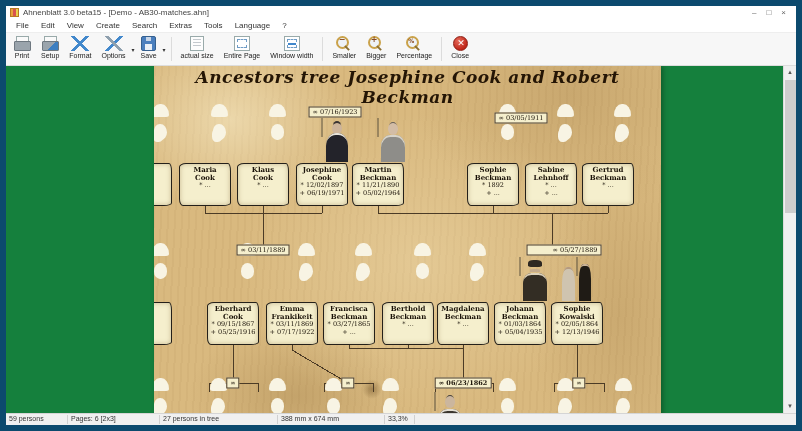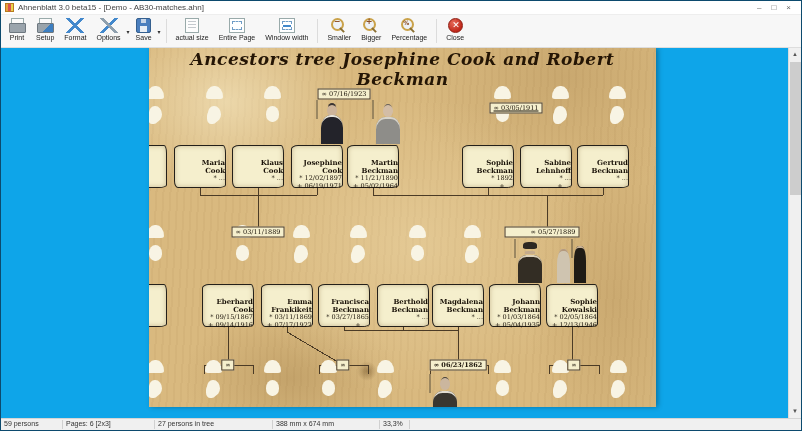--- a/index.html
+++ b/index.html
@@ -1,17 +1,17 @@
 <!DOCTYPE html>
 <html><head>
 <meta charset="utf-8">
 <style>
   html,body{margin:0;padding:0;background:#fff;}
   *{box-sizing:border-box;}
-  .window{width:802px;height:431px;border:1px solid #0c4a6e;position:relative;overflow:hidden;
+  .window{width:802px;height:431px;border:6px solid #0c4a6e;position:relative;overflow:hidden;
           font-family:"Liberation Sans",sans-serif;background:#fff;display:flex;flex-direction:column;}
   
   .titlebar{height:13px;background:#fff;display:flex;align-items:center;padding:0 2px;flex:0 0 auto;}
   .appicon{width:9px;height:9px;margin:0 4px 0 2px;border:1px solid #b87a20;
            background:linear-gradient(90deg,#e8a33d 33%,#d9534f 33% 66%,#e8d44d 66%);}
   .title-text{font-size:8px;color:#444;flex:1;white-space:nowrap;overflow:hidden;}
   .winbtns{display:flex;gap:10px;margin-right:8px;}
   .winbtn{font-size:8px;color:#666;line-height:11px;cursor:default;}
   
   .menubar{height:13px;display:flex;align-items:center;padding-left:4px;background:#fff;flex:0 0 auto;}
@@ -45,21 +45,21 @@
   .ic-zoom-out::before,.ic-zoom-in::before,.ic-zoom-percent::before{content:"";position:absolute;left:1px;top:0;width:9px;height:9px;
       border:2px solid #caa24a;border-radius:50%;background:#eef2f6;}
   .ic-zoom-out::after,.ic-zoom-in::after,.ic-zoom-percent::after{content:"";position:absolute;left:11px;top:9px;width:2px;height:6px;
       background:#8a6f32;transform:rotate(-45deg);}
   .ic-zoom-out b,.ic-zoom-in b{left:3.5px;top:-1px;font-size:8px;font-weight:bold;color:#8a4a20;}
   .ic-zoom-percent b{left:3px;top:1px;font-size:6px;font-weight:bold;color:#8a4a20;}
   .ic-close{width:15px;height:15px;margin:0 auto;border-radius:50%;border:1px solid #8e1d12;
       background:radial-gradient(circle at 35% 30%,#e66a5a,#c0271a 70%);}
   .ic-close b{color:#fff;font-size:9px;font-weight:bold;left:3.5px;top:0.5px;}
   
-  .content{position:relative;flex:1 1 auto;background:#0ea5e9;overflow:hidden;}
+  .content{position:relative;flex:1 1 auto;background:#15803d;overflow:hidden;}
   .page{position:absolute;left:148px;top:0;width:507px;height:359px;overflow:hidden;
         box-shadow:2px 0 5px rgba(0,0,0,.3);
         background-color:#d9b97f;
         background-image:
           radial-gradient(ellipse 200px 150px at 15% 15%,rgba(255,246,214,.5),transparent 60%),
           radial-gradient(ellipse 260px 200px at 82% 8%,rgba(118,80,30,.16),transparent 60%),
           radial-gradient(ellipse 300px 250px at 52% 55%,rgba(255,241,202,.28),transparent 60%),
           radial-gradient(ellipse 150px 300px at 92% 70%,rgba(128,90,38,.16),transparent 60%),
           radial-gradient(circle 14px at 43% 90%,rgba(92,62,22,.45),transparent 70%),
           radial-gradient(ellipse 180px 120px at 28% 92%,rgba(120,85,35,.22),transparent 60%),
@@ -89,22 +89,22 @@
   .ph-manhat::after{content:"";position:absolute;left:3px;top:15px;width:24px;height:28px;background:#332d24;border-radius:35% 35% 0 0;box-shadow:inset 0 3px 0 -1px #ddd2bb;}
   .ph-couple{background:linear-gradient(#5a5248,#463f36);}
   .ph-couple::before{content:"";position:absolute;left:2px;top:6px;width:12px;height:37px;background:#1f1b15;border-radius:40% 40% 0 0;box-shadow:inset 0 4px 0 -2px #c9b296;}
   .ph-couple::after{content:"";position:absolute;right:2px;top:9px;width:13px;height:34px;background:#cfc4b0;border-radius:45% 45% 0 0;box-shadow:inset 0 4px 0 -2px #b59a7e;}
   .ph-man2{background:linear-gradient(#b8b4ac,#a5a198);}
   .ph-man2::before{content:"";position:absolute;left:10px;top:3px;width:10px;height:12px;background:#cbb69e;border-radius:48%;box-shadow:0 -2px 0 -1px #4a443c;}
   .ph-man2::after{content:"";position:absolute;left:3px;top:16px;width:24px;height:27px;background:#3a362f;border-radius:40% 40% 0 0;box-shadow:inset 0 3px 0 -1px #e2ddd2;}
   .pbox{position:absolute;top:44px;left:0;width:52px;height:43px;background:#f5efcd;
         border:1px solid #24201a;border-radius:7px 3px 8px 4px/4px 8px 3px 7px;
         box-shadow:inset 0 0 5px rgba(120,90,40,.35);
-        font-family:"DejaVu Serif",serif;color:#1a1208;text-align:right;
-        padding-top:13px;line-height:8px;}
+        font-family:"DejaVu Serif",serif;color:#1a1208;text-align:center;
+        padding-top:2px;line-height:8px;}
   .pname{font-size:7px;font-weight:bold;display:block;}
   .pdate{font-size:6.5px;display:block;line-height:7.5px;}
   .mlabel{position:absolute;transform:translate(-50%,-50%);background:#f5efcd;border:1px solid #4a3a28;
         font-family:"DejaVu Serif",serif;font-size:6.5px;color:#1a1208;padding:1px 3px;
         white-space:nowrap;line-height:7px;z-index:3;}
   
   .vscroll{position:absolute;right:0;top:0;width:13px;height:100%;background:#f0f0f0;border-left:1px solid #dcdcdc;}
   .sb-btn{height:13px;text-align:center;font-size:6px;color:#555;line-height:13px;}
   .sb-btn.down{position:absolute;bottom:0;left:0;right:0;}
   .sb-thumb{position:absolute;top:14px;left:1px;width:11px;height:133px;background:#cdcdcd;}
@@ -121,20 +121,31 @@
   <div class="titlebar">
     <span class="appicon"></span>
     <span class="title-text">Ahnenblatt 3.0 beta15 - [Demo - AB30-matches.ahn]</span>
     <span class="winbtns">
       <span class="winbtn">–</span>
       <span class="winbtn">□</span>
       <span class="winbtn">×</span>
     </span>
   </div>
 
+  <div class="menubar" id="menubar">
+      <span class="menu-item">File</span>
+      <span class="menu-item">Edit</span>
+      <span class="menu-item">View</span>
+      <span class="menu-item">Create</span>
+      <span class="menu-item">Search</span>
+      <span class="menu-item">Extras</span>
+      <span class="menu-item">Tools</span>
+      <span class="menu-item">Language</span>
+      <span class="menu-item">?</span>
+    </div>
 
   <div class="toolbar" id="toolbar">
       <span class="tb-btn">
         <span class="ic ic-print"></span>
         <span class="tb-lbl">Print</span>
       </span>
       <span class="tb-btn">
         <span class="ic ic-setup"></span>
         <span class="tb-lbl">Setup</span>
       </span>
@@ -302,21 +313,21 @@
           <div class="person" style="left: -34px; top: 192px;">
             <span class="portrait"><span class="sil m"></span></span>
             <div class="pbox"></div>
           </div>
           <div class="person" style="left: 53px; top: 192px;">
             <span class="portrait"><span class="sil m"></span></span>
             <div class="pbox">
               <span class="pname">Eberhard</span>
               <span class="pname">Cook</span>
               <span class="pdate">* 09/15/1867</span>
-              <span class="pdate">+ 09/14/1916</span>
+              <span class="pdate">+ 05/25/1916</span>
             </div>
           </div>
           <div class="person" style="left: 112px; top: 192px;">
             <span class="portrait"><span class="sil f"></span></span>
             <div class="pbox">
               <span class="pname">Emma</span>
               <span class="pname">Frankikeit</span>
               <span class="pdate">* 03/11/1869</span>
               <span class="pdate">+ 07/17/1922</span>
             </div>
@@ -384,24 +395,24 @@
           </div>
           <div class="person" style="left: 313px; top: 327px;">
             <span class="portrait"><span class="sil m"></span></span>
           </div>
           <div class="person" style="left: 371px; top: 327px;">
             <span class="portrait"><span class="sil f"></span></span>
           </div>
           <div class="person" style="left: 429px; top: 327px;">
             <span class="portrait"><span class="sil f"></span></span>
           </div>
-          <div class="mlabel" style="left: 195px; top: 46px;">∞ 07/16/1923</div>
-          <div class="mlabel" style="left: 367px; top: 60px; text-decoration: underline;">∞ 03/05/1911</div>
+          <div class="mlabel" style="left: 181px; top: 46px;">∞ 07/16/1923</div>
+          <div class="mlabel" style="left: 367px; top: 52px;">∞ 03/05/1911</div>
           <div class="mlabel" style="left: 109px; top: 184px;">∞ 03/11/1889</div>
-          <div class="mlabel" style="left: 393px; top: 184px; padding-left: 25px;">∞ 05/27/1889</div>
+          <div class="mlabel" style="left: 410px; top: 184px; padding-left: 25px;">∞ 05/27/1889</div>
           <div class="mlabel" style="left: 79px; top: 317px;">∞</div>
           <div class="mlabel" style="left: 194px; top: 317px;">∞</div>
           <div class="mlabel" style="left: 309px; top: 317px; font-weight: bold;">∞ 06/23/1862</div>
           <div class="mlabel" style="left: 425px; top: 317px;">∞</div>
         </div>
     </div>
     <div class="vscroll">
       <div class="sb-btn">▲</div>
       <div class="sb-thumb"></div>
       <div class="sb-btn down">▼</div>

